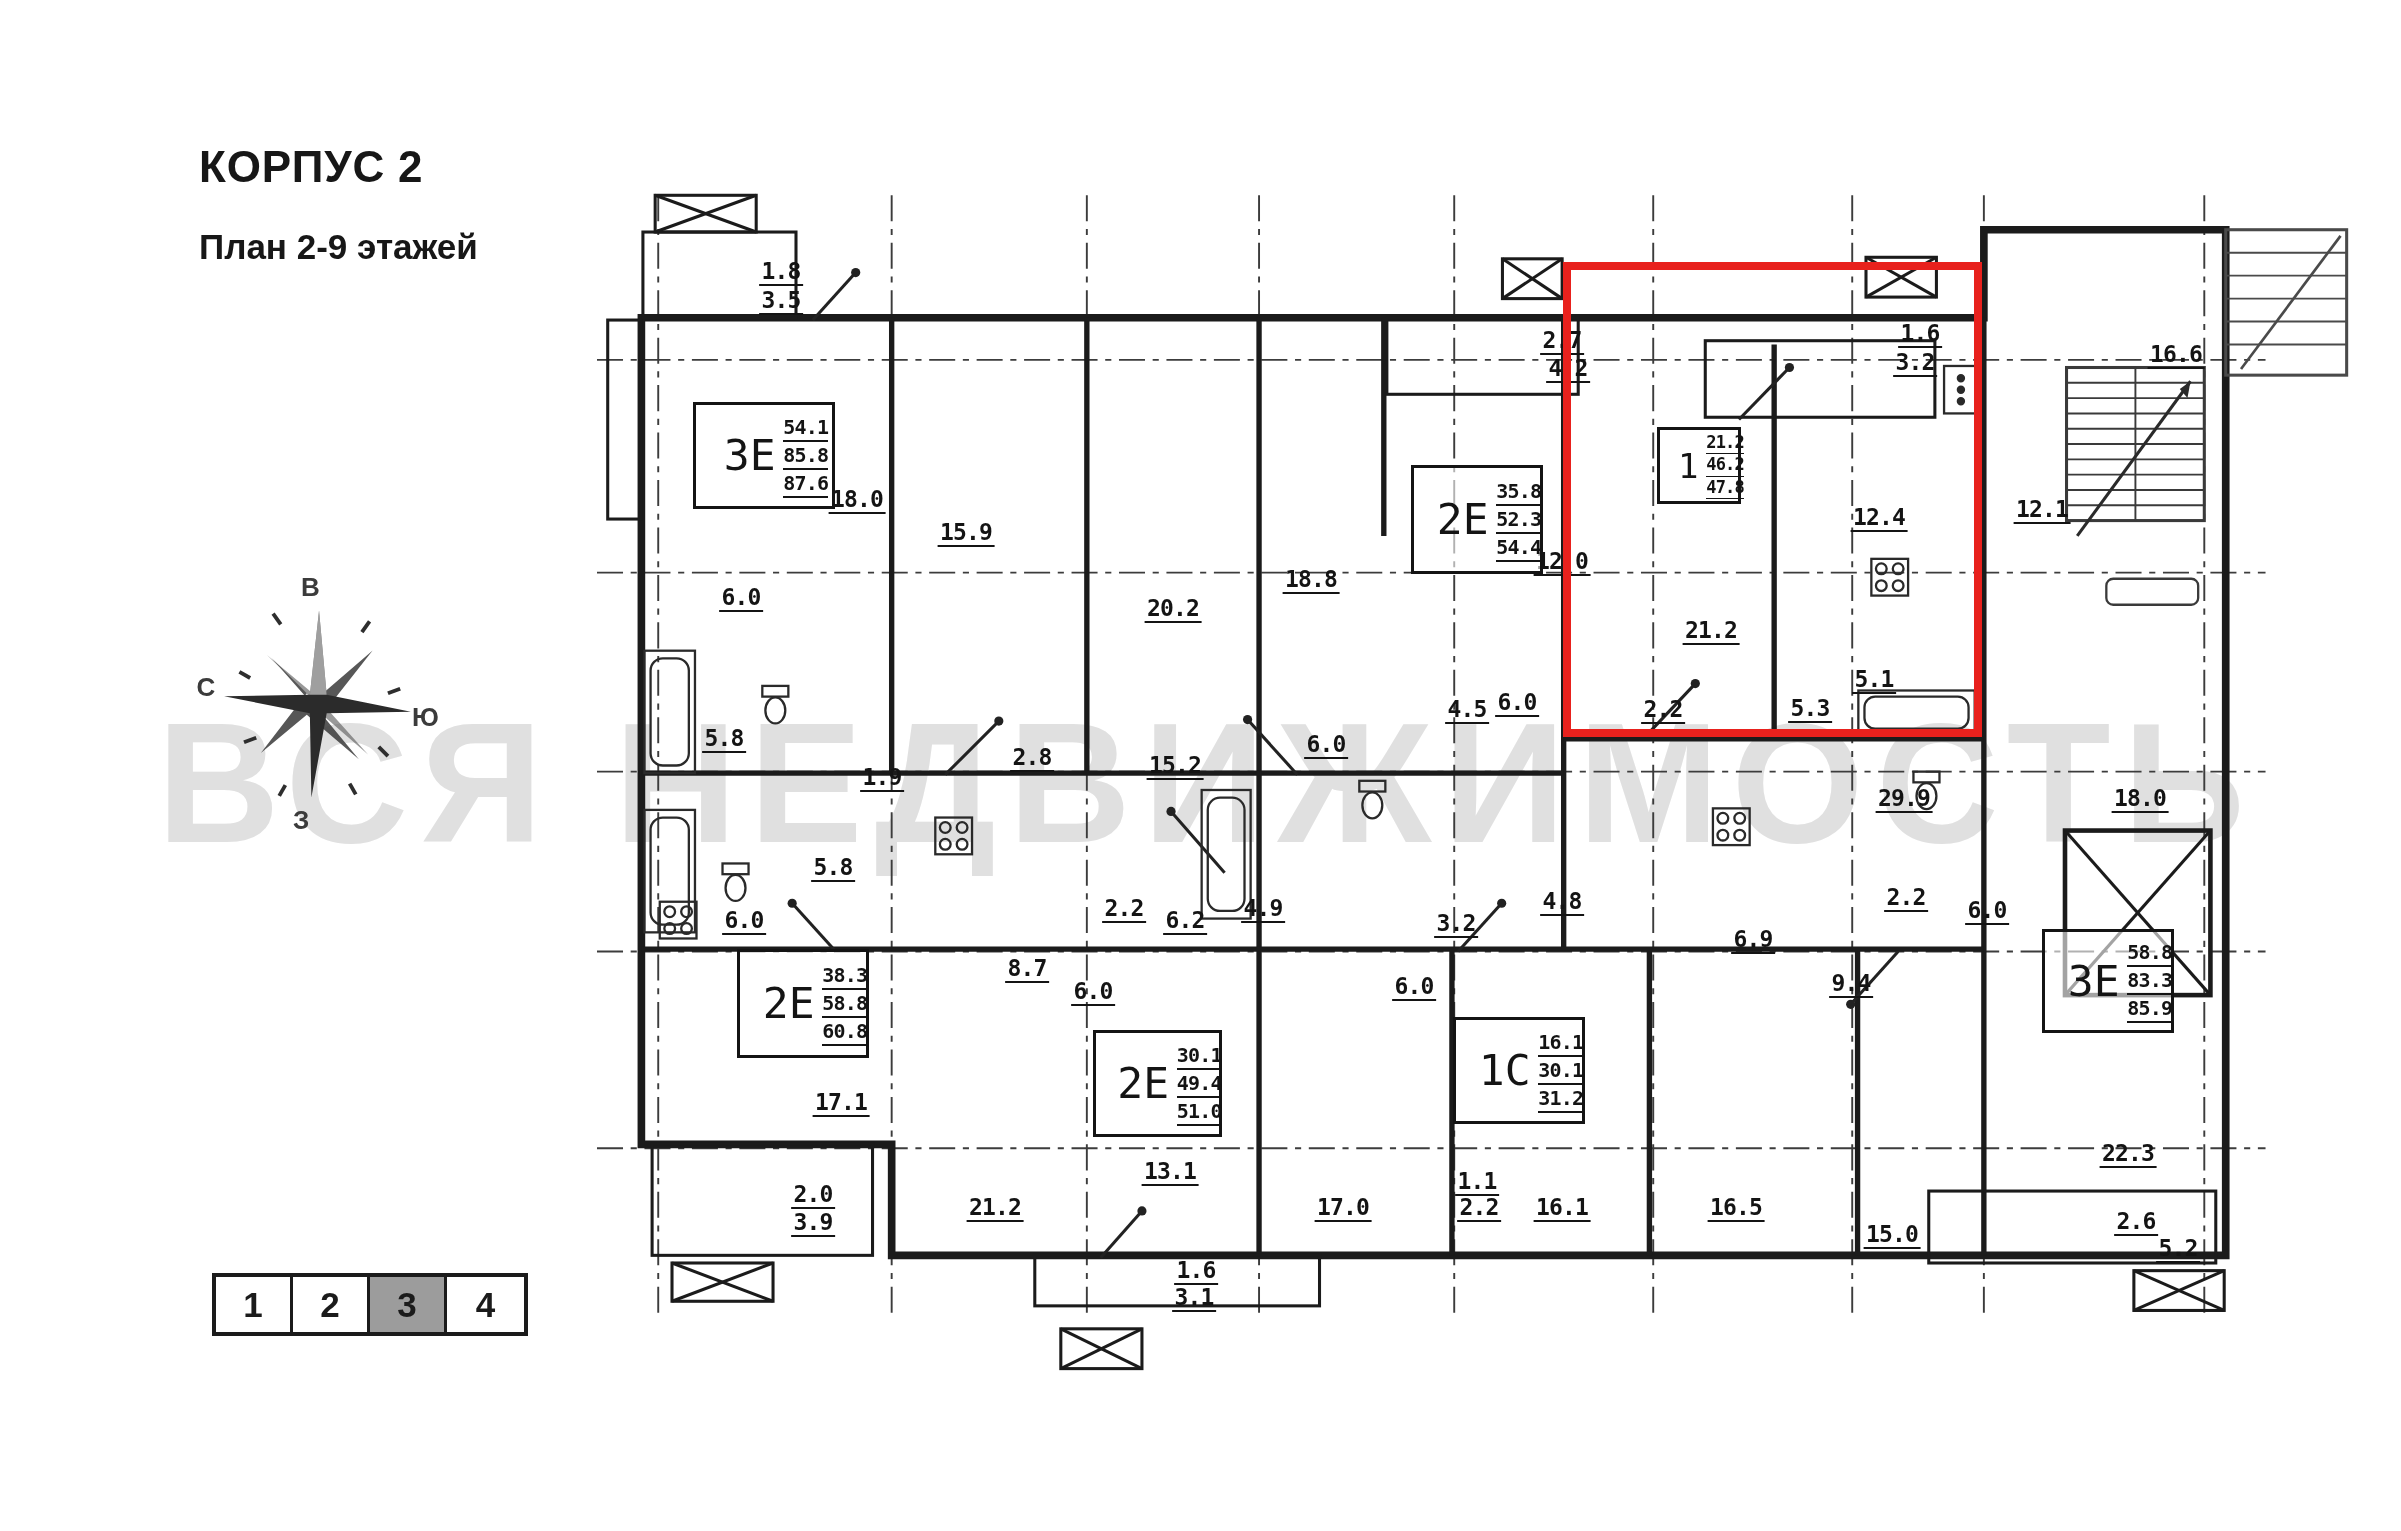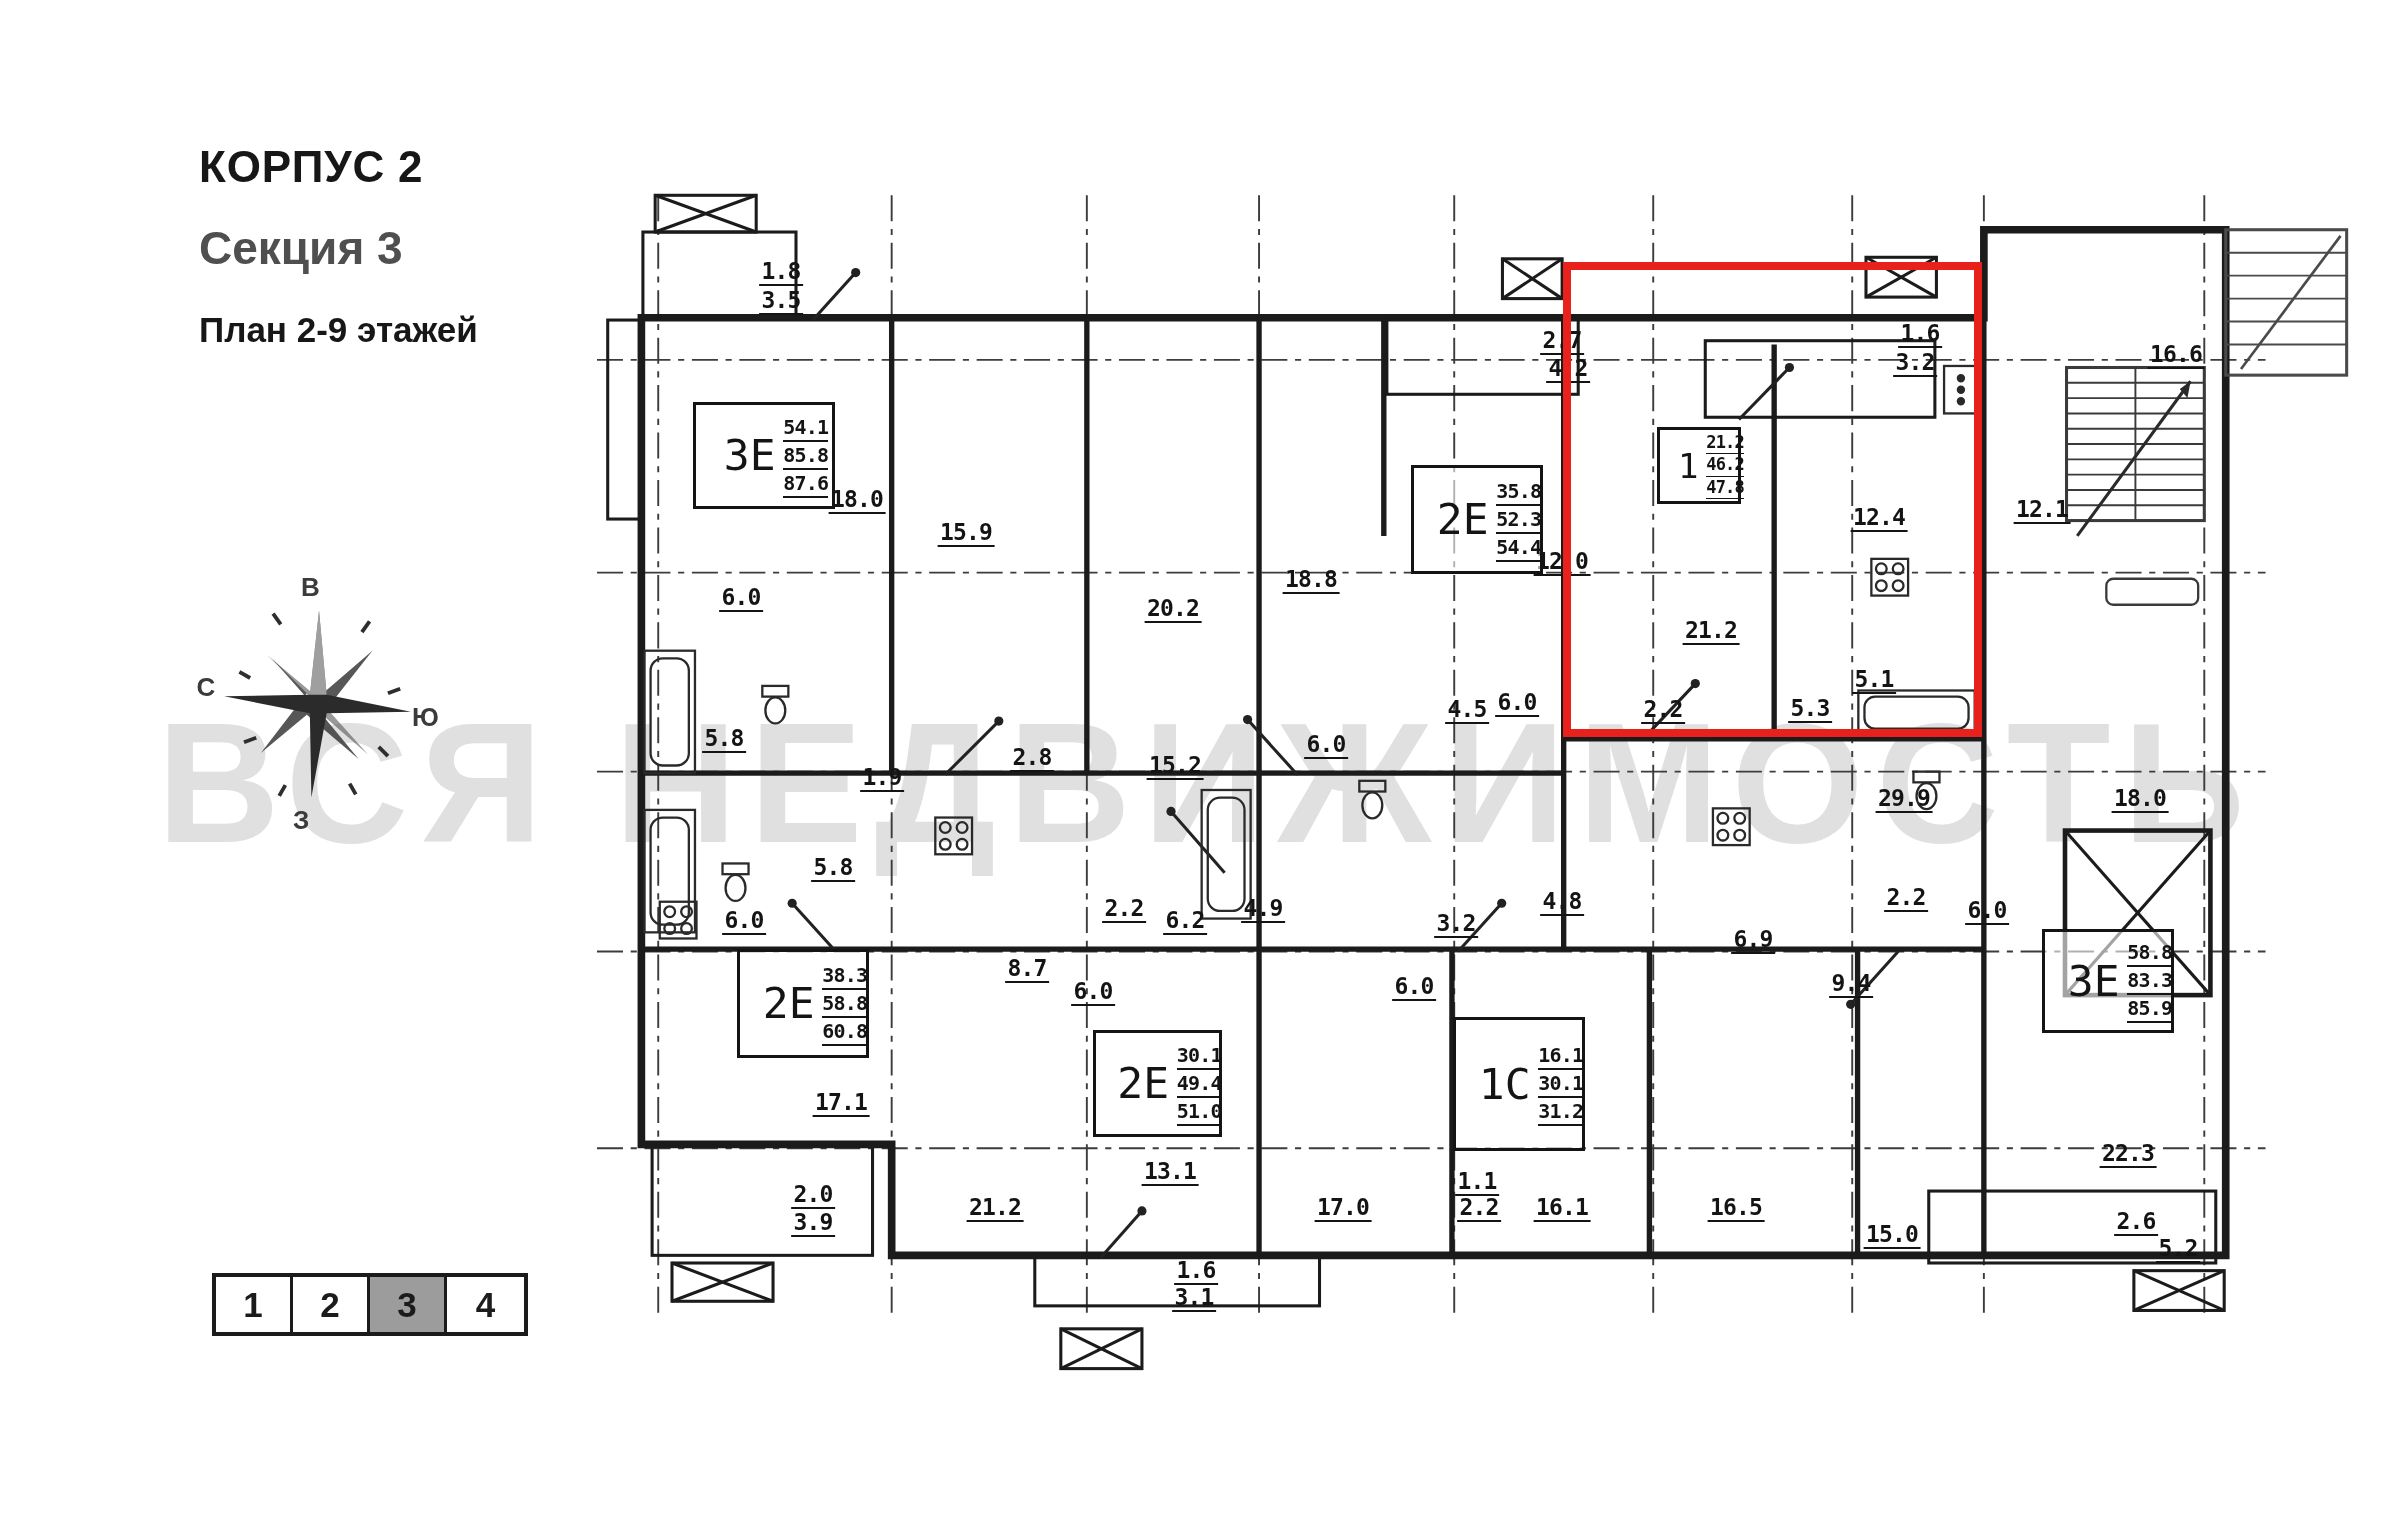--- a/index.html
+++ b/index.html
@@ -61,21 +61,20 @@
   .section-cell:last-child{border-right:none;}
   .section-cell.active{background:#9c9c9c;}
 </style>
 </head>
 <body>
 
 <div class="watermark" style="color: rgb(224, 224, 224);">ВСЯ НЕДВИЖИМОСТЬ</div>
 
 <div class="title-block">
   <div class="title-main">КОРПУС 2</div>
-  <div class="title-sub" style="color: rgb(79, 79, 79);">Секция 3</div>
   <div class="title-plan">План 2-9 этажей</div>
 </div>
 
 <div class="compass">
   <svg width="245" height="276" viewBox="0 0 320 360">
     <g stroke="#2e2e2e" stroke-width="5">
       <line x1="102" y1="62" x2="112" y2="76"></line>
       <line x1="228" y1="72" x2="218" y2="86"></line>
       <line x1="58" y1="138" x2="72" y2="146"></line>
       <line x1="268" y1="160" x2="252" y2="166"></line>
@@ -426,21 +425,21 @@
       </div>
     </div>
     <div class="apt-box" style="left: 1093px; top: 1030px; width: 129px; height: 107px;">
       <span class="apt-type">2Е</span>
       <div class="apt-vals">
         <span class="apt-val">30.1</span>
         <span class="apt-val">49.4</span>
         <span class="apt-val">51.0</span>
       </div>
     </div>
-    <div class="apt-box" style="left: 1453px; top: 1017px; width: 132px; height: 134px;">
+    <div class="apt-box" style="left: 1453px; top: 1017px; width: 132px; height: 107px;">
       <span class="apt-type">1С</span>
       <div class="apt-vals">
         <span class="apt-val">16.1</span>
         <span class="apt-val">30.1</span>
         <span class="apt-val">31.2</span>
       </div>
     </div>
     <div class="apt-box" style="left: 2042px; top: 929px; width: 132px; height: 104px;">
       <span class="apt-type">3Е</span>
       <div class="apt-vals">

